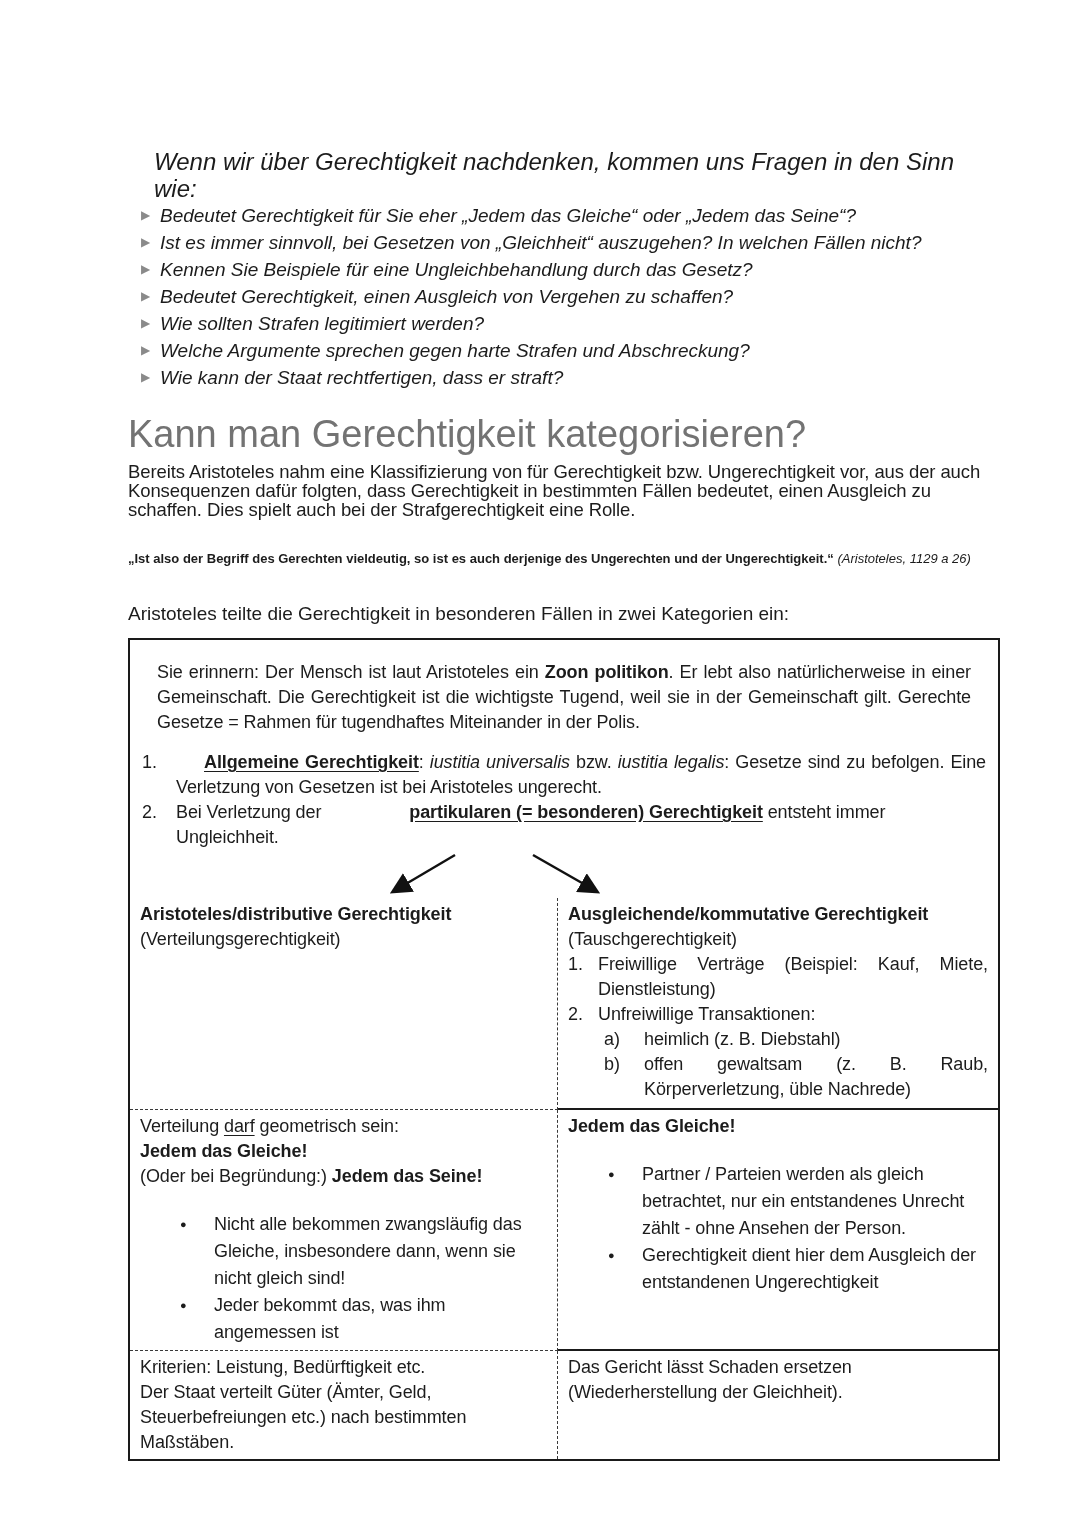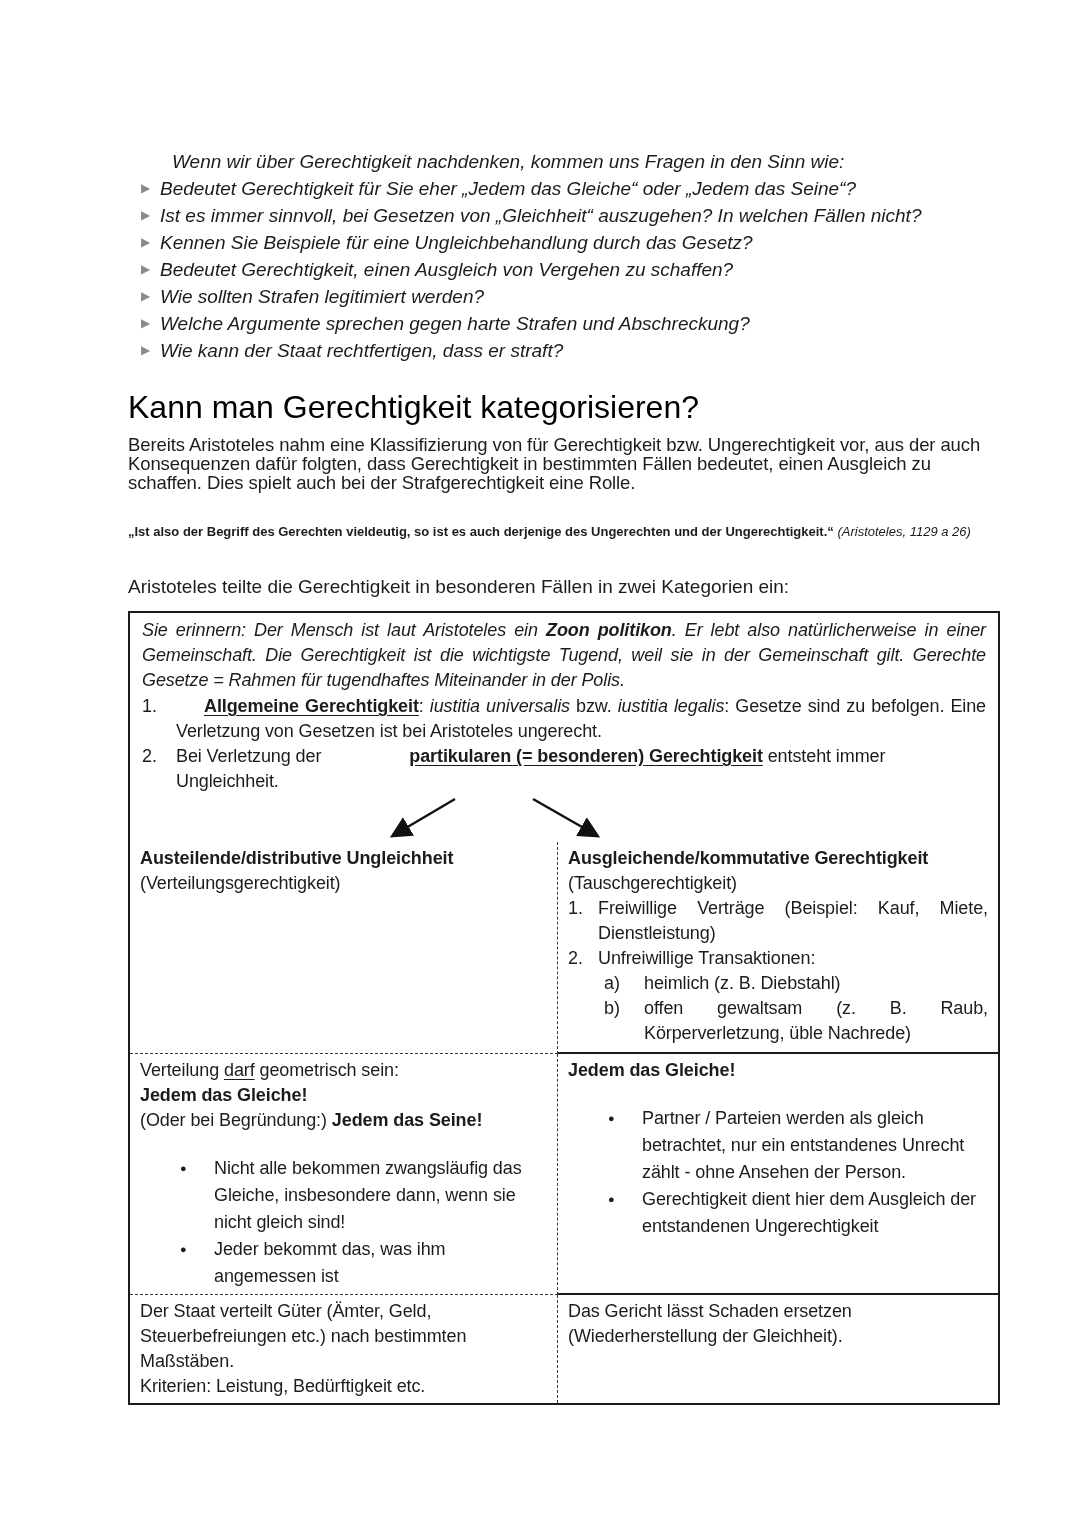--- a/index.html
+++ b/index.html
@@ -16,42 +16,42 @@
   .content {
     position: absolute;
     left: 128px;
     top: 148px;
     width: 872px;
   }
 
   
   .intro-line {
     font-style: italic;
-    font-size: 19px;
-    line-height: 27px;
-    margin-left: 44px;
+    font-size: 24px;
+    line-height: 27px;
+    margin-left: 26px;
   }
   .q-list { margin-top: 0; }
   .q-item { display: flex; font-style: italic; font-size: 19px; line-height: 27px; }
   .q-item .tri {
     flex: 0 0 32px;
     padding-left: 13px;
     box-sizing: border-box;
     font-style: normal;
     font-size: 12px;
     line-height: 27px;
     color: #8a8a8a;
   }
   .q-item .q-text { flex: 1; }
 
   
   h1.heading {
-    font-size: 32px;
+    font-size: 38px;
     font-weight: 400;
-    color: #000000;
+    color: #737373;
     margin: 25px 0 0 0;
     line-height: 36px;
   }
   .para {
     font-size: 18.5px;
     line-height: 19px;
     margin: 10px 0 0 0;
     letter-spacing: -0.1px;
   }
   .quote {
@@ -165,21 +165,21 @@
 
     <p class="para">Bereits Aristoteles nahm eine Klassifizierung von für Gerechtigkeit bzw. Ungerechtigkeit vor, aus der auch Konsequenzen dafür folgten, dass Gerechtigkeit in bestimmten Fällen bedeutet, einen Ausgleich zu schaffen. Dies spielt auch bei der Strafgerechtigkeit eine Rolle.</p>
 
     <p class="quote"><span class="b">„Ist also der Begriff des Gerechten vieldeutig, so ist es auch derjenige des Ungerechten und der Ungerechtigkeit.“</span><span class="i"> (Aristoteles, 1129 a 26)</span></p>
 
     <p class="lead-in">Aristoteles teilte die Gerechtigkeit in besonderen Fällen in zwei Kategorien ein:</p>
 
     <div class="box">
       <div class="box-inner">
 
-        <p class="justify" style="margin:0;font-style:italic;"><span>Sie erinnern: Der Mensch ist laut Aristoteles ein </span><span class="b">Zoon politikon</span><span>. Er lebt also natürlicherweise in einer Gemeinschaft. Die Gerechtigkeit ist die wichtigste Tugend, weil sie in der Gemeinschaft gilt. Gerechte Gesetze = Rahmen für tugendhaftes Miteinander in der Polis.</span></p>
+        <p class="justify" style="margin:15px;"><span>Sie erinnern: Der Mensch ist laut Aristoteles ein </span><span class="b">Zoon politikon</span><span>. Er lebt also natürlicherweise in einer Gemeinschaft. Die Gerechtigkeit ist die wichtigste Tugend, weil sie in der Gemeinschaft gilt. Gerechte Gesetze = Rahmen für tugendhaftes Miteinander in der Polis.</span></p>
 
         <div class="numlist">
           <div class="numitem">
             <span class="num">1.</span>
             <div class="nbody justify"><span class="bu">Allgemeine Gerechtigkeit</span><span>: </span><span class="i">iustitia universalis</span><span> bzw. </span><span class="i">iustitia legalis</span><span>: Gesetze sind zu befolgen. Eine Verletzung von Gesetzen ist bei Aristoteles ungerecht.</span></div>
           </div>
           <div class="numitem">
             <span class="num">2.</span>
             <div class="nbody"><span>Bei Verletzung der</span><span class="tabgap"></span><span class="bu">partikularen (= besonderen)  Gerechtigkeit</span><span> entsteht immer Ungleichheit.</span></div>
           </div>
@@ -192,21 +192,21 @@
             </marker>
           </defs>
           <line x1="313" y1="3" x2="252" y2="39" stroke="#111" stroke-width="2.4" marker-end="url(#ah)"></line>
           <line x1="391" y1="3" x2="454" y2="39" stroke="#111" stroke-width="2.4" marker-end="url(#ah)"></line>
         </svg>
       </div>
 
       <div class="tbl">
 
         <div class="cell cl dash-bottom r1">
-          <div class="col-header">Austeilende/distributive Ungleichheit</div>
+          <div class="col-header">Aristoteles/distributive Gerechtigkeit</div>
           <div>(Verteilungsgerechtigkeit)</div>
         </div>
         <div class="cell solid-bottom r1">
           <div class="col-header">Ausgleichende/kommutative Gerechtigkeit</div>
           <div>(Tauschgerechtigkeit)</div>
           <div class="caselist">
             <div class="numitem caseitem">
               <span class="num">1.</span>
               <div class="nbody justify">Freiwillige Verträge (Beispiel: Kauf, Miete, Dienstleistung)</div>
             </div>
@@ -252,22 +252,22 @@
               <div class="btext">Partner / Parteien werden als gleich betrachtet, nur ein entstandenes Unrecht zählt - ohne Ansehen der Person.</div>
             </div>
             <div class="bitem">
               <span class="dot">●</span>
               <div class="btext">Gerechtigkeit dient hier dem Ausgleich der entstandenen Ungerechtigkeit</div>
             </div>
           </div>
         </div>
 
         <div class="cell cl r3">
+          <div>Kriterien: Leistung, Bedürftigkeit etc.</div>
           <div>Der Staat verteilt Güter (Ämter, Geld, Steuerbefreiungen etc.) nach bestimmten Maßstäben.</div>
-          <div>Kriterien: Leistung, Bedürftigkeit etc.</div>
         </div>
         <div class="cell r3">
           <div>Das Gericht lässt Schaden ersetzen (Wiederherstellung der Gleichheit).</div>
         </div>
 
       </div>
     </div>
 
   </div>
 </div>

